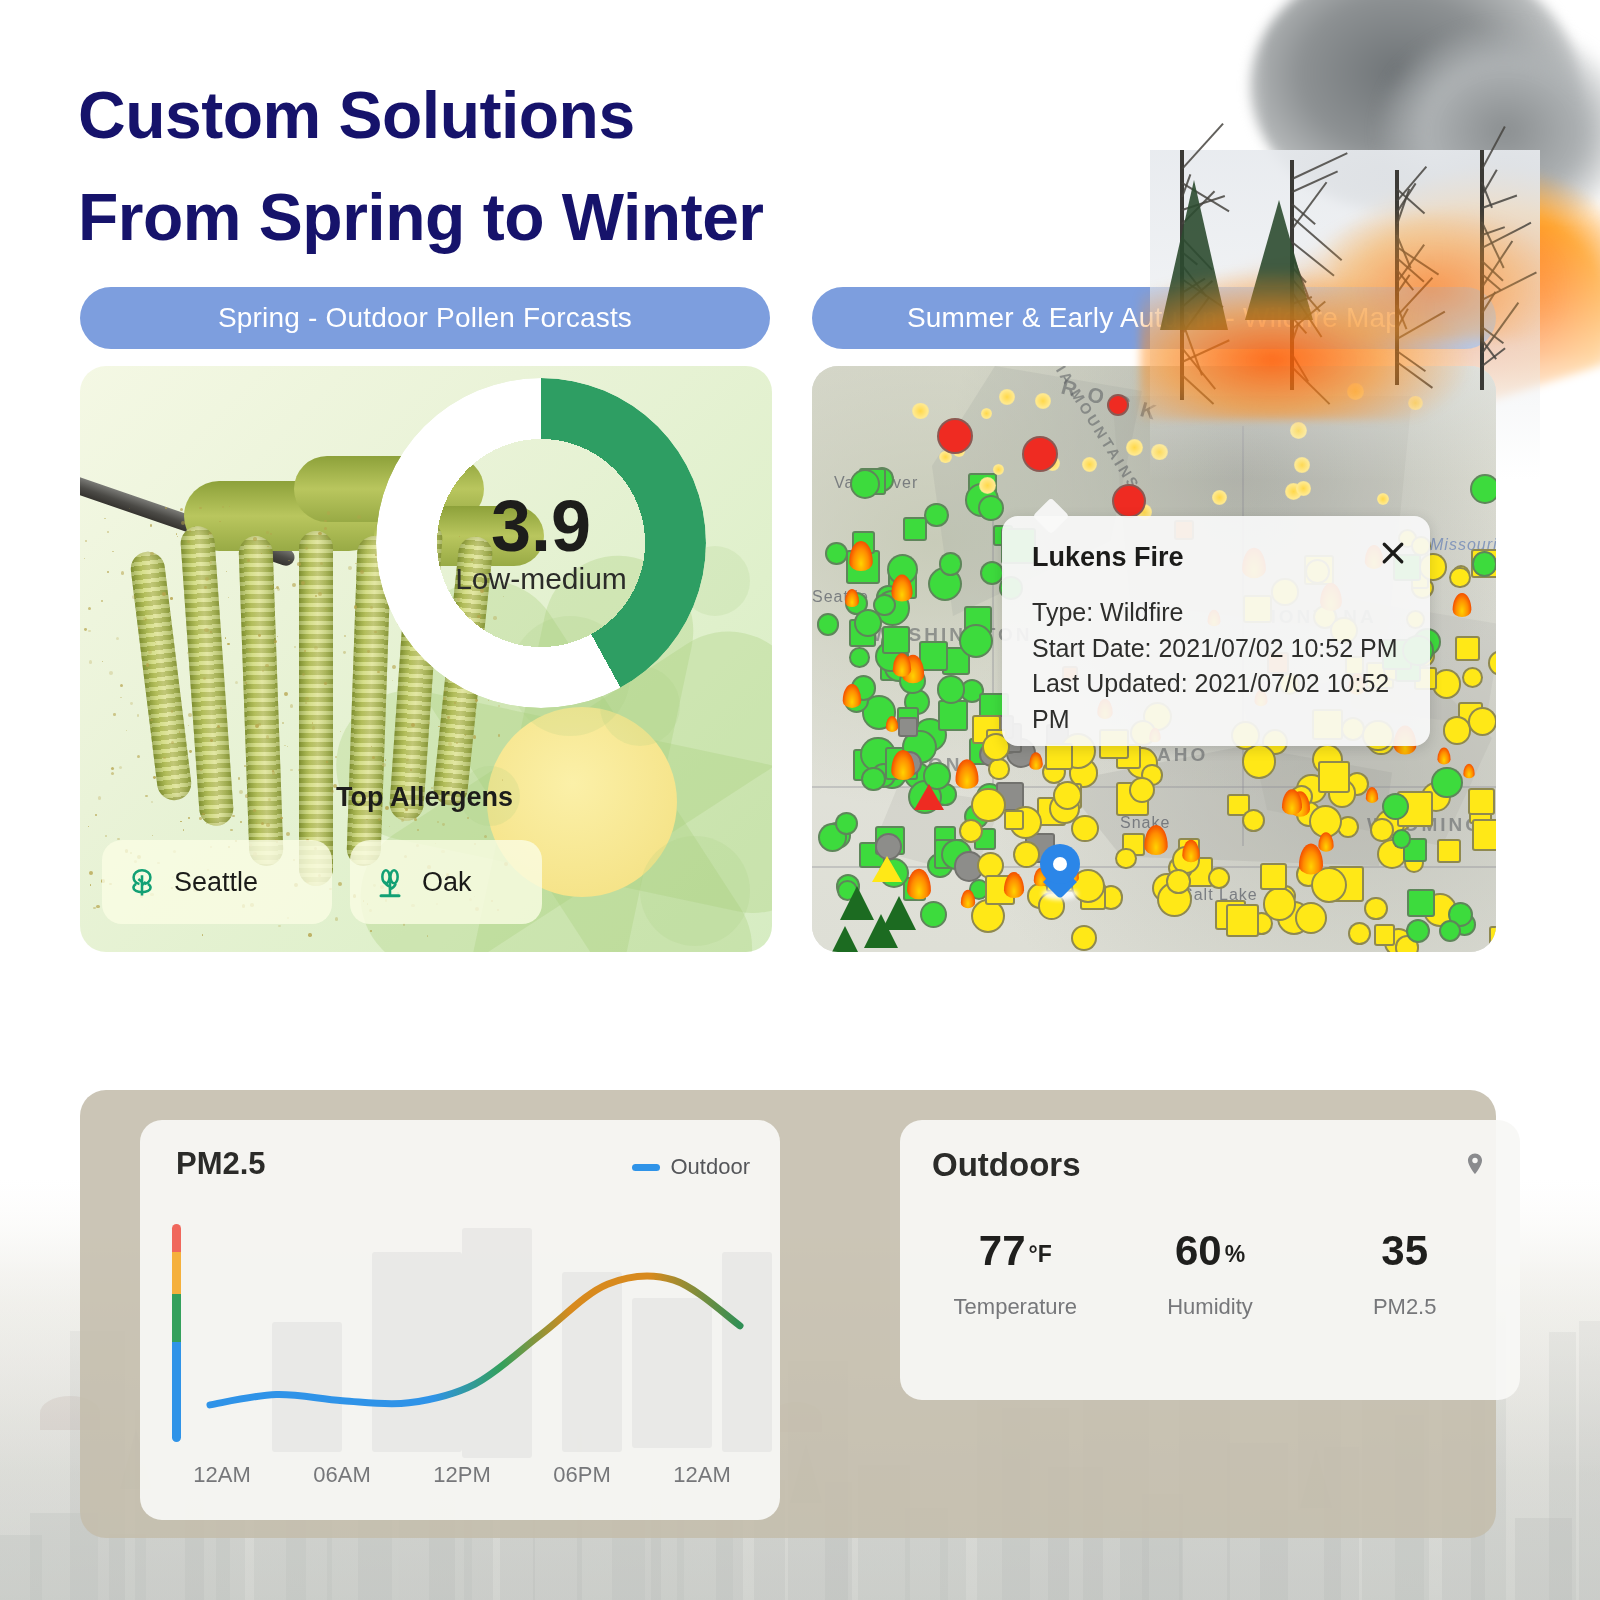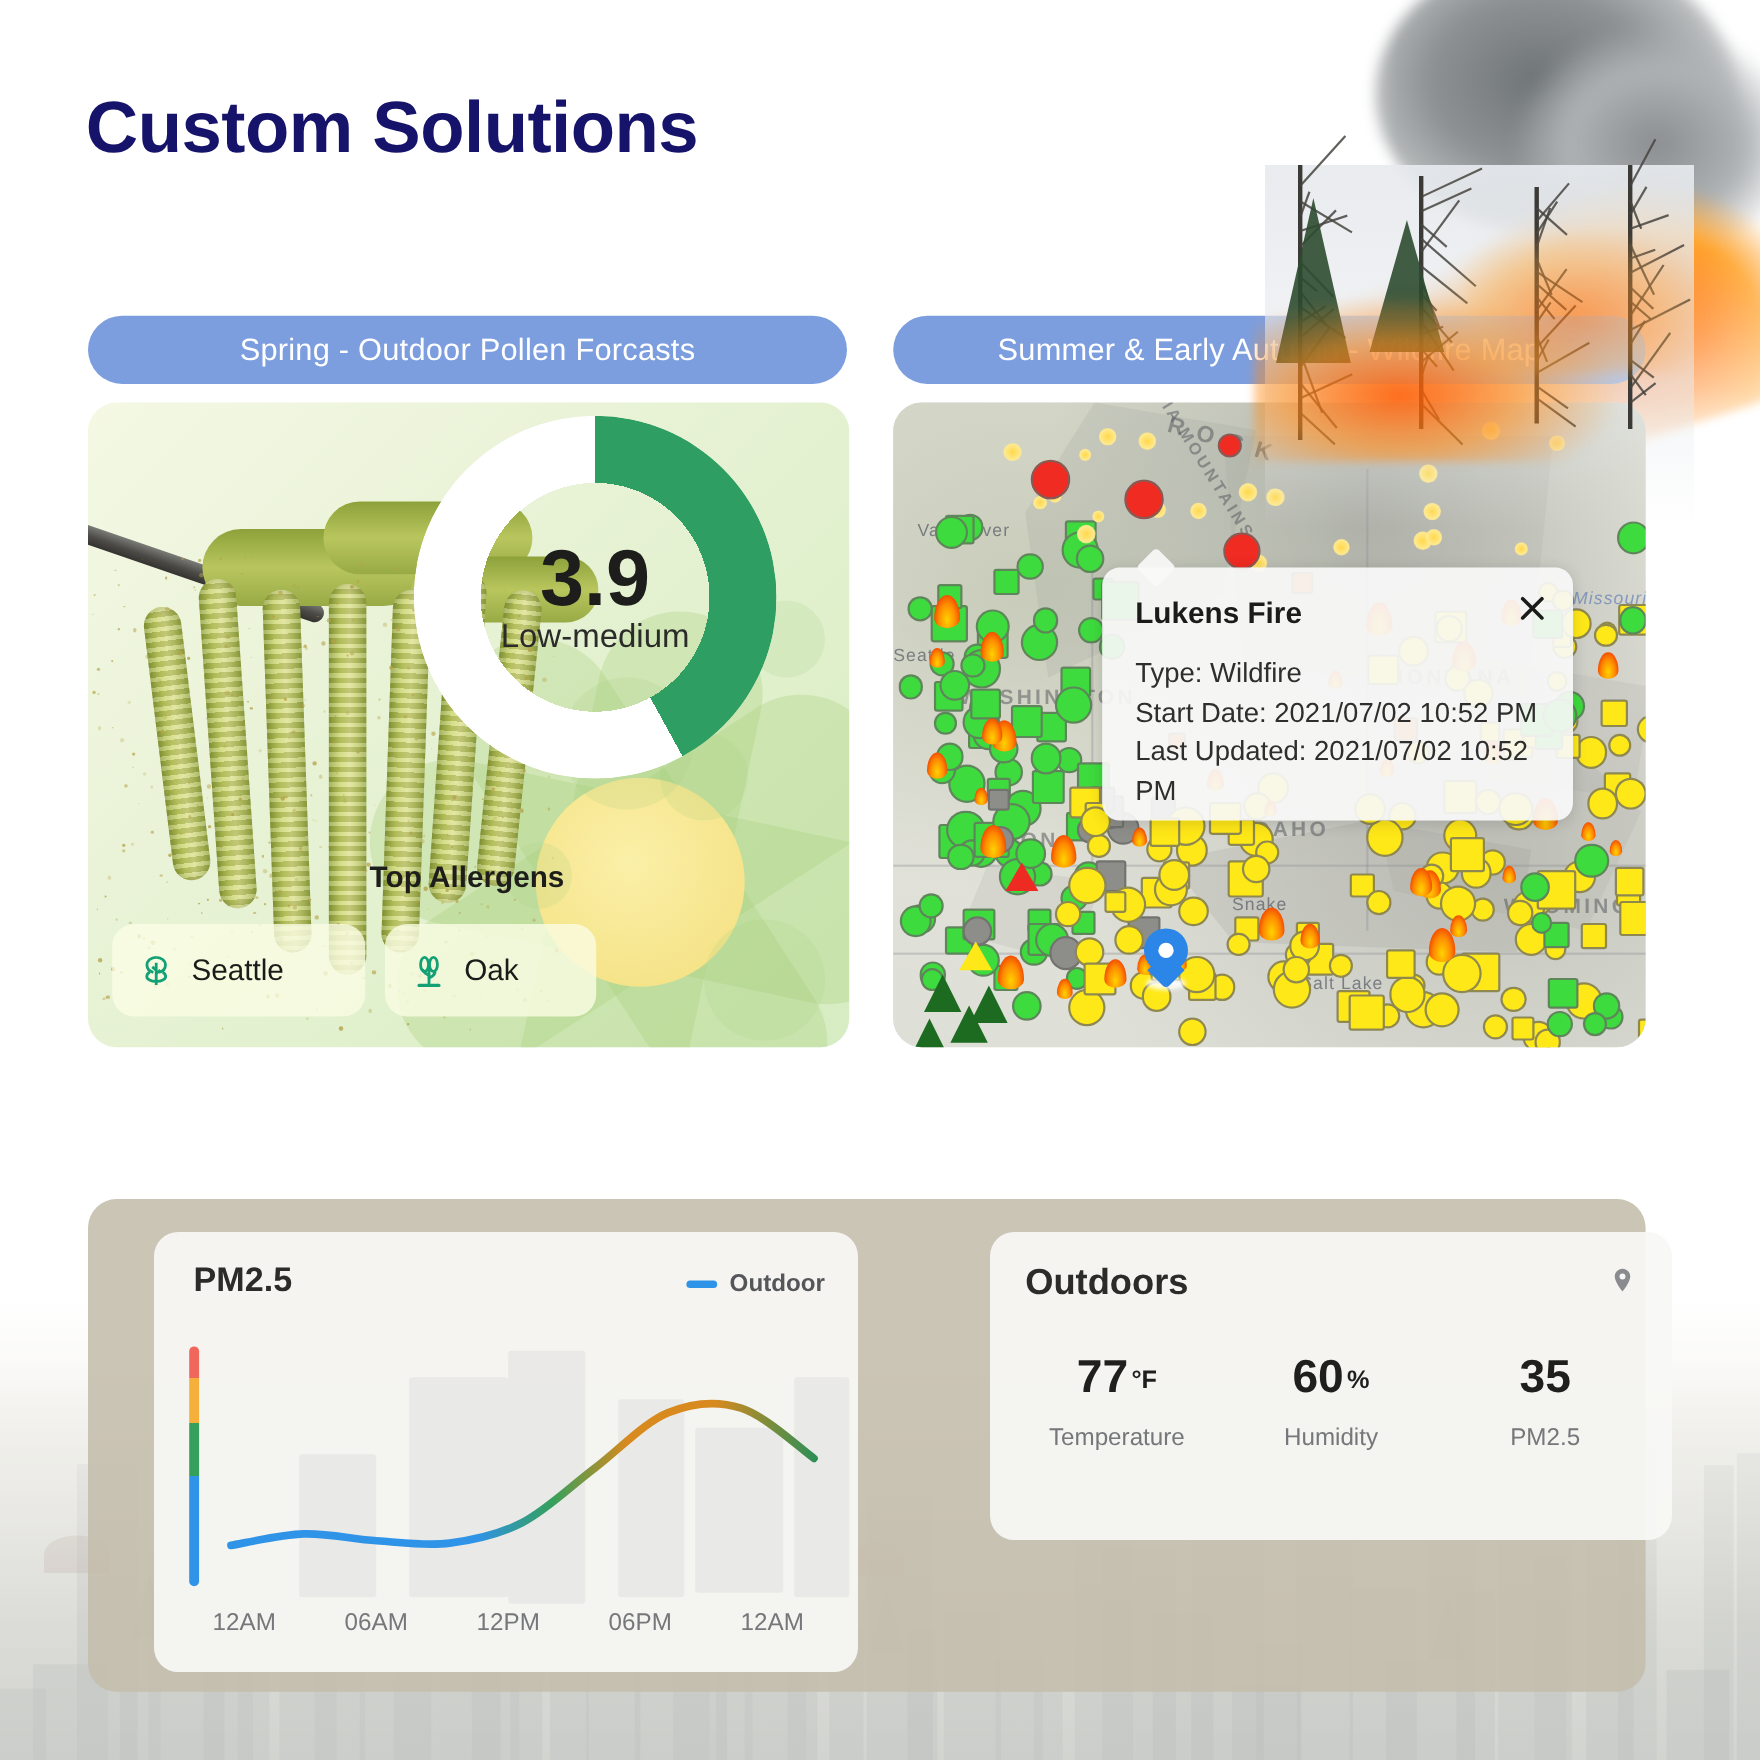--- a/index.html
+++ b/index.html
@@ -150,21 +150,21 @@
     position:absolute;left:80px;top:1090px;width:1416px;height:448px;border-radius:26px;
     background:rgba(196,189,172,.88);
   }
   .chart-card{
     position:absolute;left:60px;top:30px;width:640px;height:400px;border-radius:22px;
     background:rgba(247,247,245,.93);overflow:hidden;
   }
   .cc-title{position:absolute;left:36px;top:26px;font-size:31px;font-weight:bold;color:#2b2b29;}
   .cc-legend{position:absolute;right:30px;top:34px;display:flex;align-items:center;gap:11px;}
   .cc-legend .dash{width:28px;height:7px;border-radius:4px;background:#2f93e8;}
-  .cc-legend span{font-size:22px;color:#55565a;font-weight:bold;}
+  .cc-legend span{font-size:22px;color:#55565a;}
   .cc-plot{position:absolute;left:22px;top:92px;width:600px;height:236px;}
   .yaxis{position:absolute;left:10px;top:12px;width:9px;height:218px;border-radius:5px;
     background:linear-gradient(to bottom,#f0675c 0 13%,#f5b03c 13% 32%,#34a05c 32% 54%,#2f93e8 54% 100%);}
   .ghost{position:absolute;background:rgba(224,224,222,.55);border-radius:3px;}
   .xlabels{position:absolute;left:22px;top:342px;width:600px;display:flex;}
   .xlabels span{flex:1;text-align:center;font-size:22px;color:#76777a;}
 
   .out-card{
     position:absolute;left:820px;top:30px;width:620px;height:280px;border-radius:22px;
     background:rgba(247,247,245,.93);
@@ -245,20 +245,21 @@
     <div class="fp-smoke"></div>
     <div class="fp-smoke2"></div>
     <div class="fp-flame"></div>
     <div class="fp-flame2"></div>
     <div class="fp-fade"></div>
     <div class="fp-fade-l"></div>
   </div>
 
   <div class="headline">
     <div>Custom Solutions</div>
+    <div>From Spring to Winter</div>
   </div>
 
   <div class="pill" id="pill-spring">Spring - Outdoor Pollen Forcasts</div>
   <div class="pill" id="pill-summer">Summer &amp; Early Autumn - Wildfire Map</div>
 
   <div class="pollen-card">
     <div class="petals" id="petals">
         <div class="petal" style="transform: rotate(327deg);"></div>
         <div class="petal" style="transform: rotate(282deg);"></div>
         <div class="petal" style="transform: rotate(237deg);"></div>

